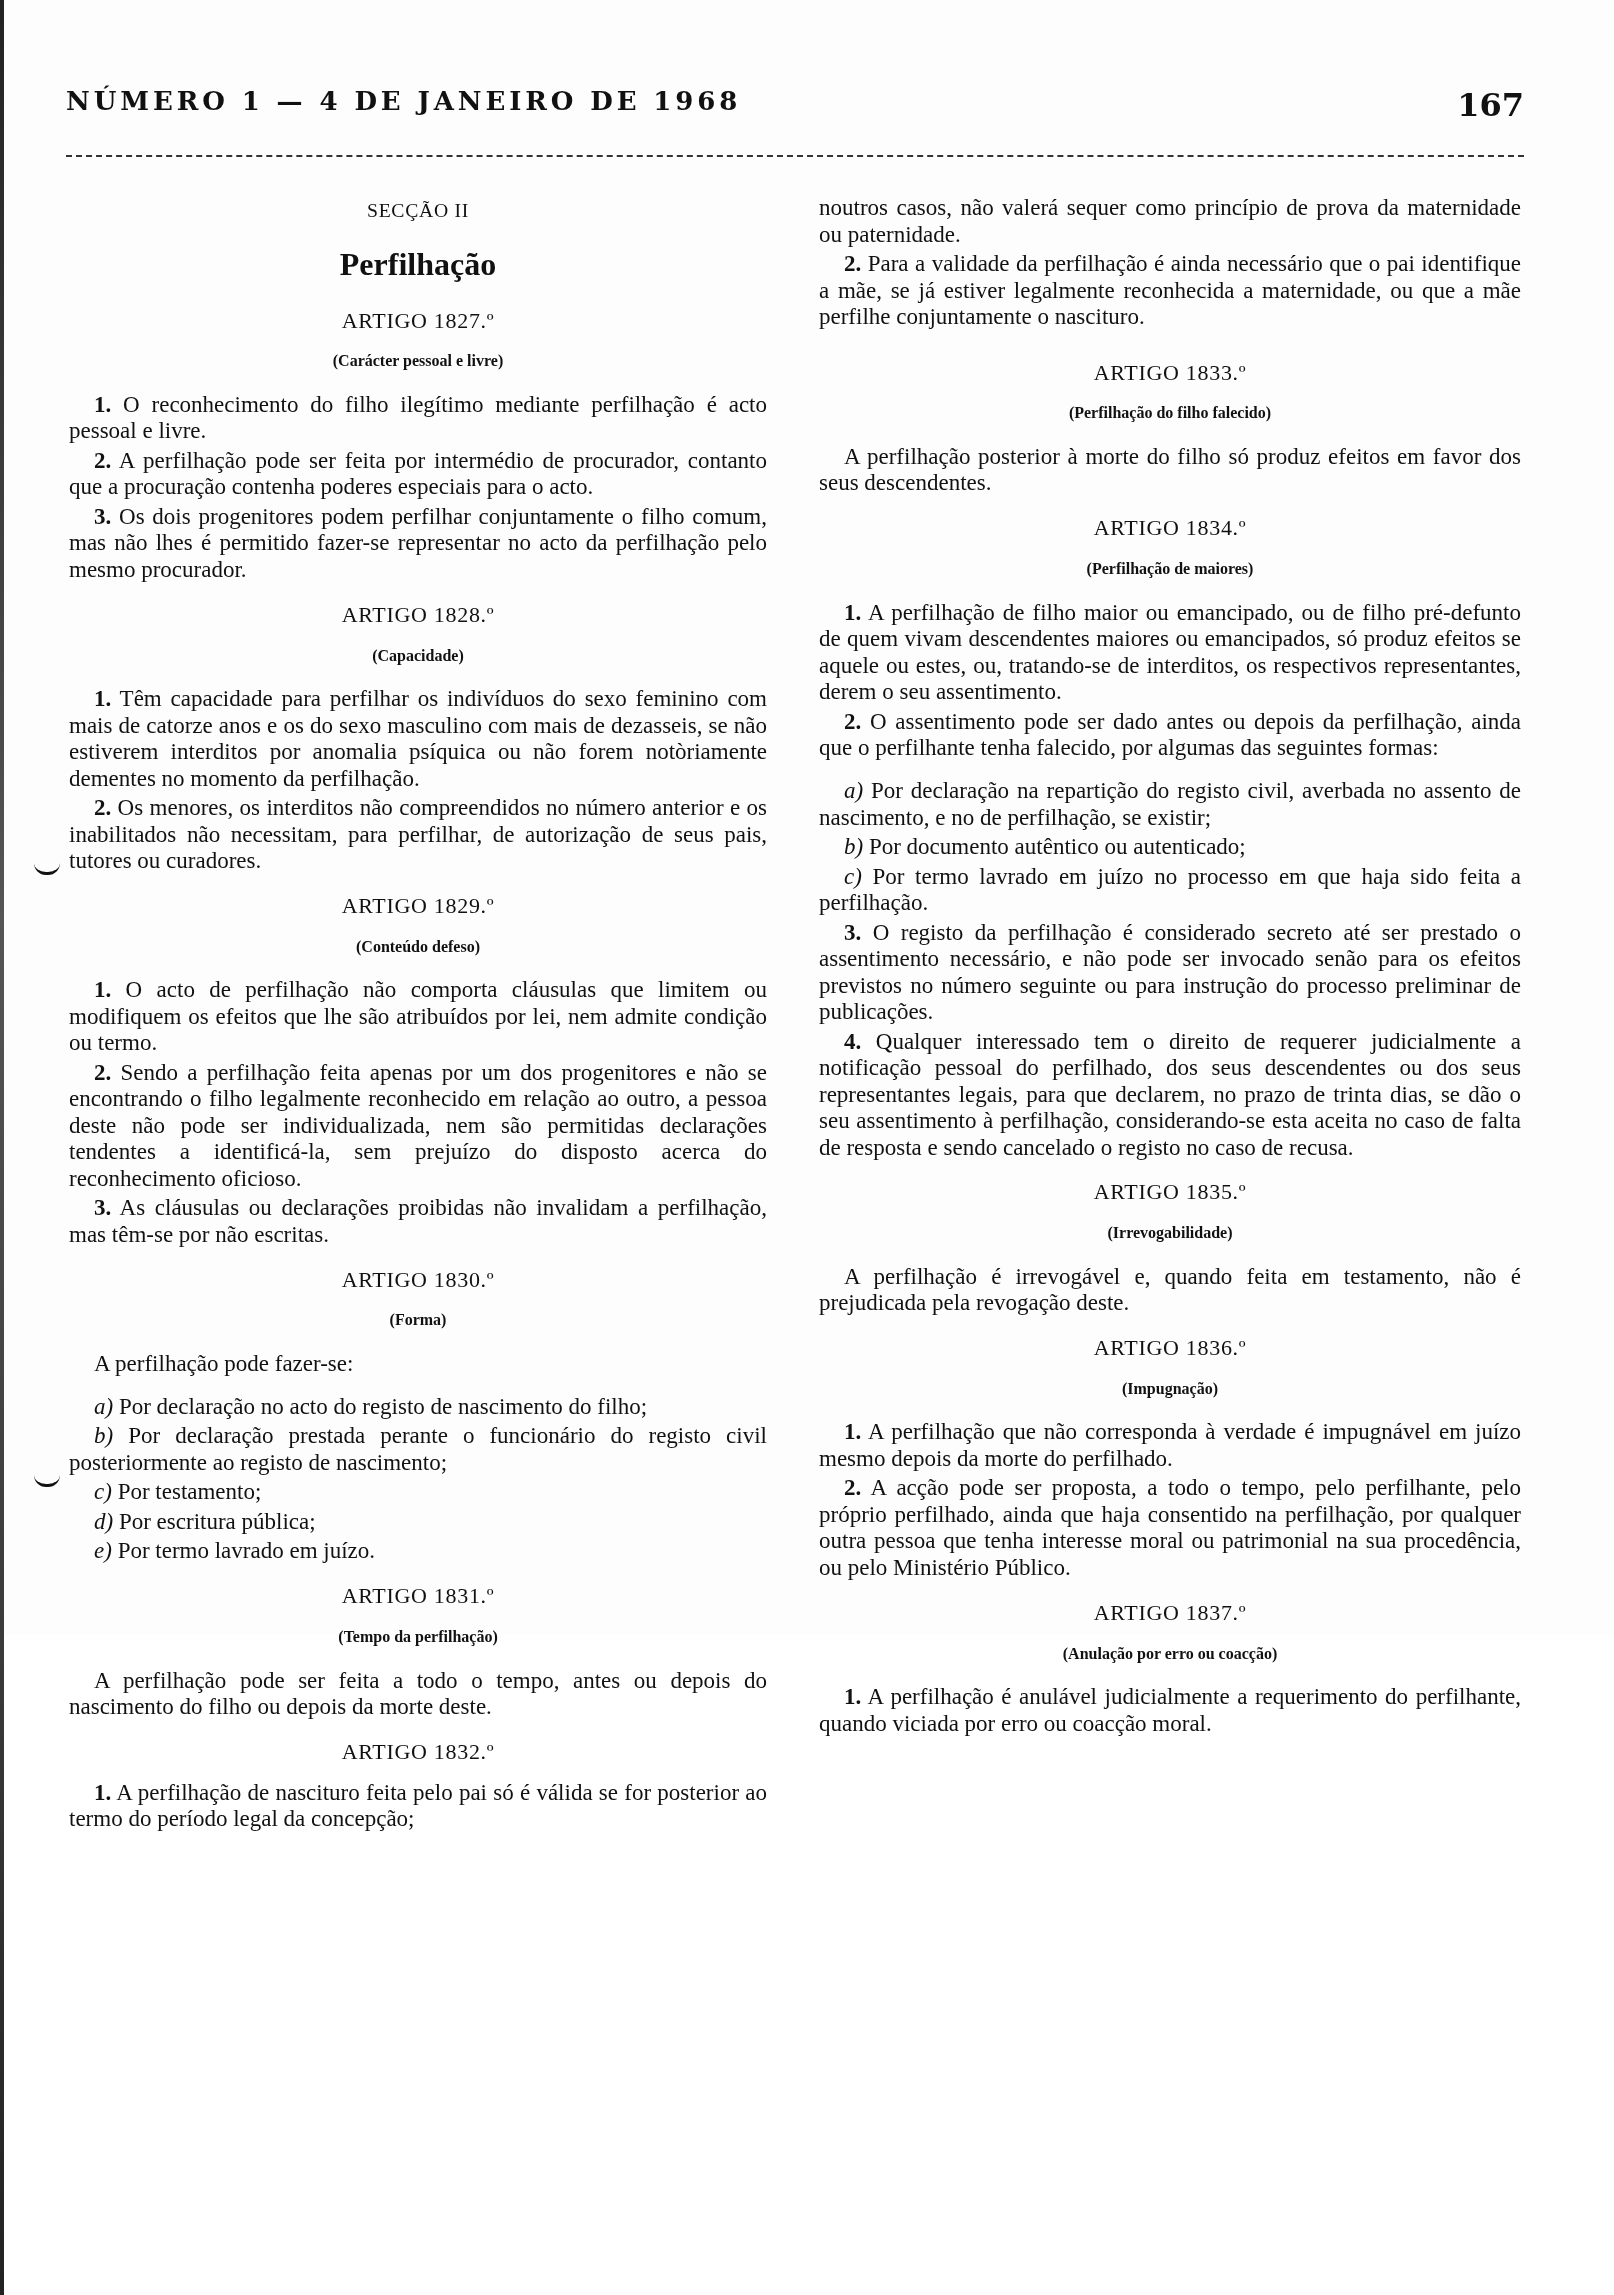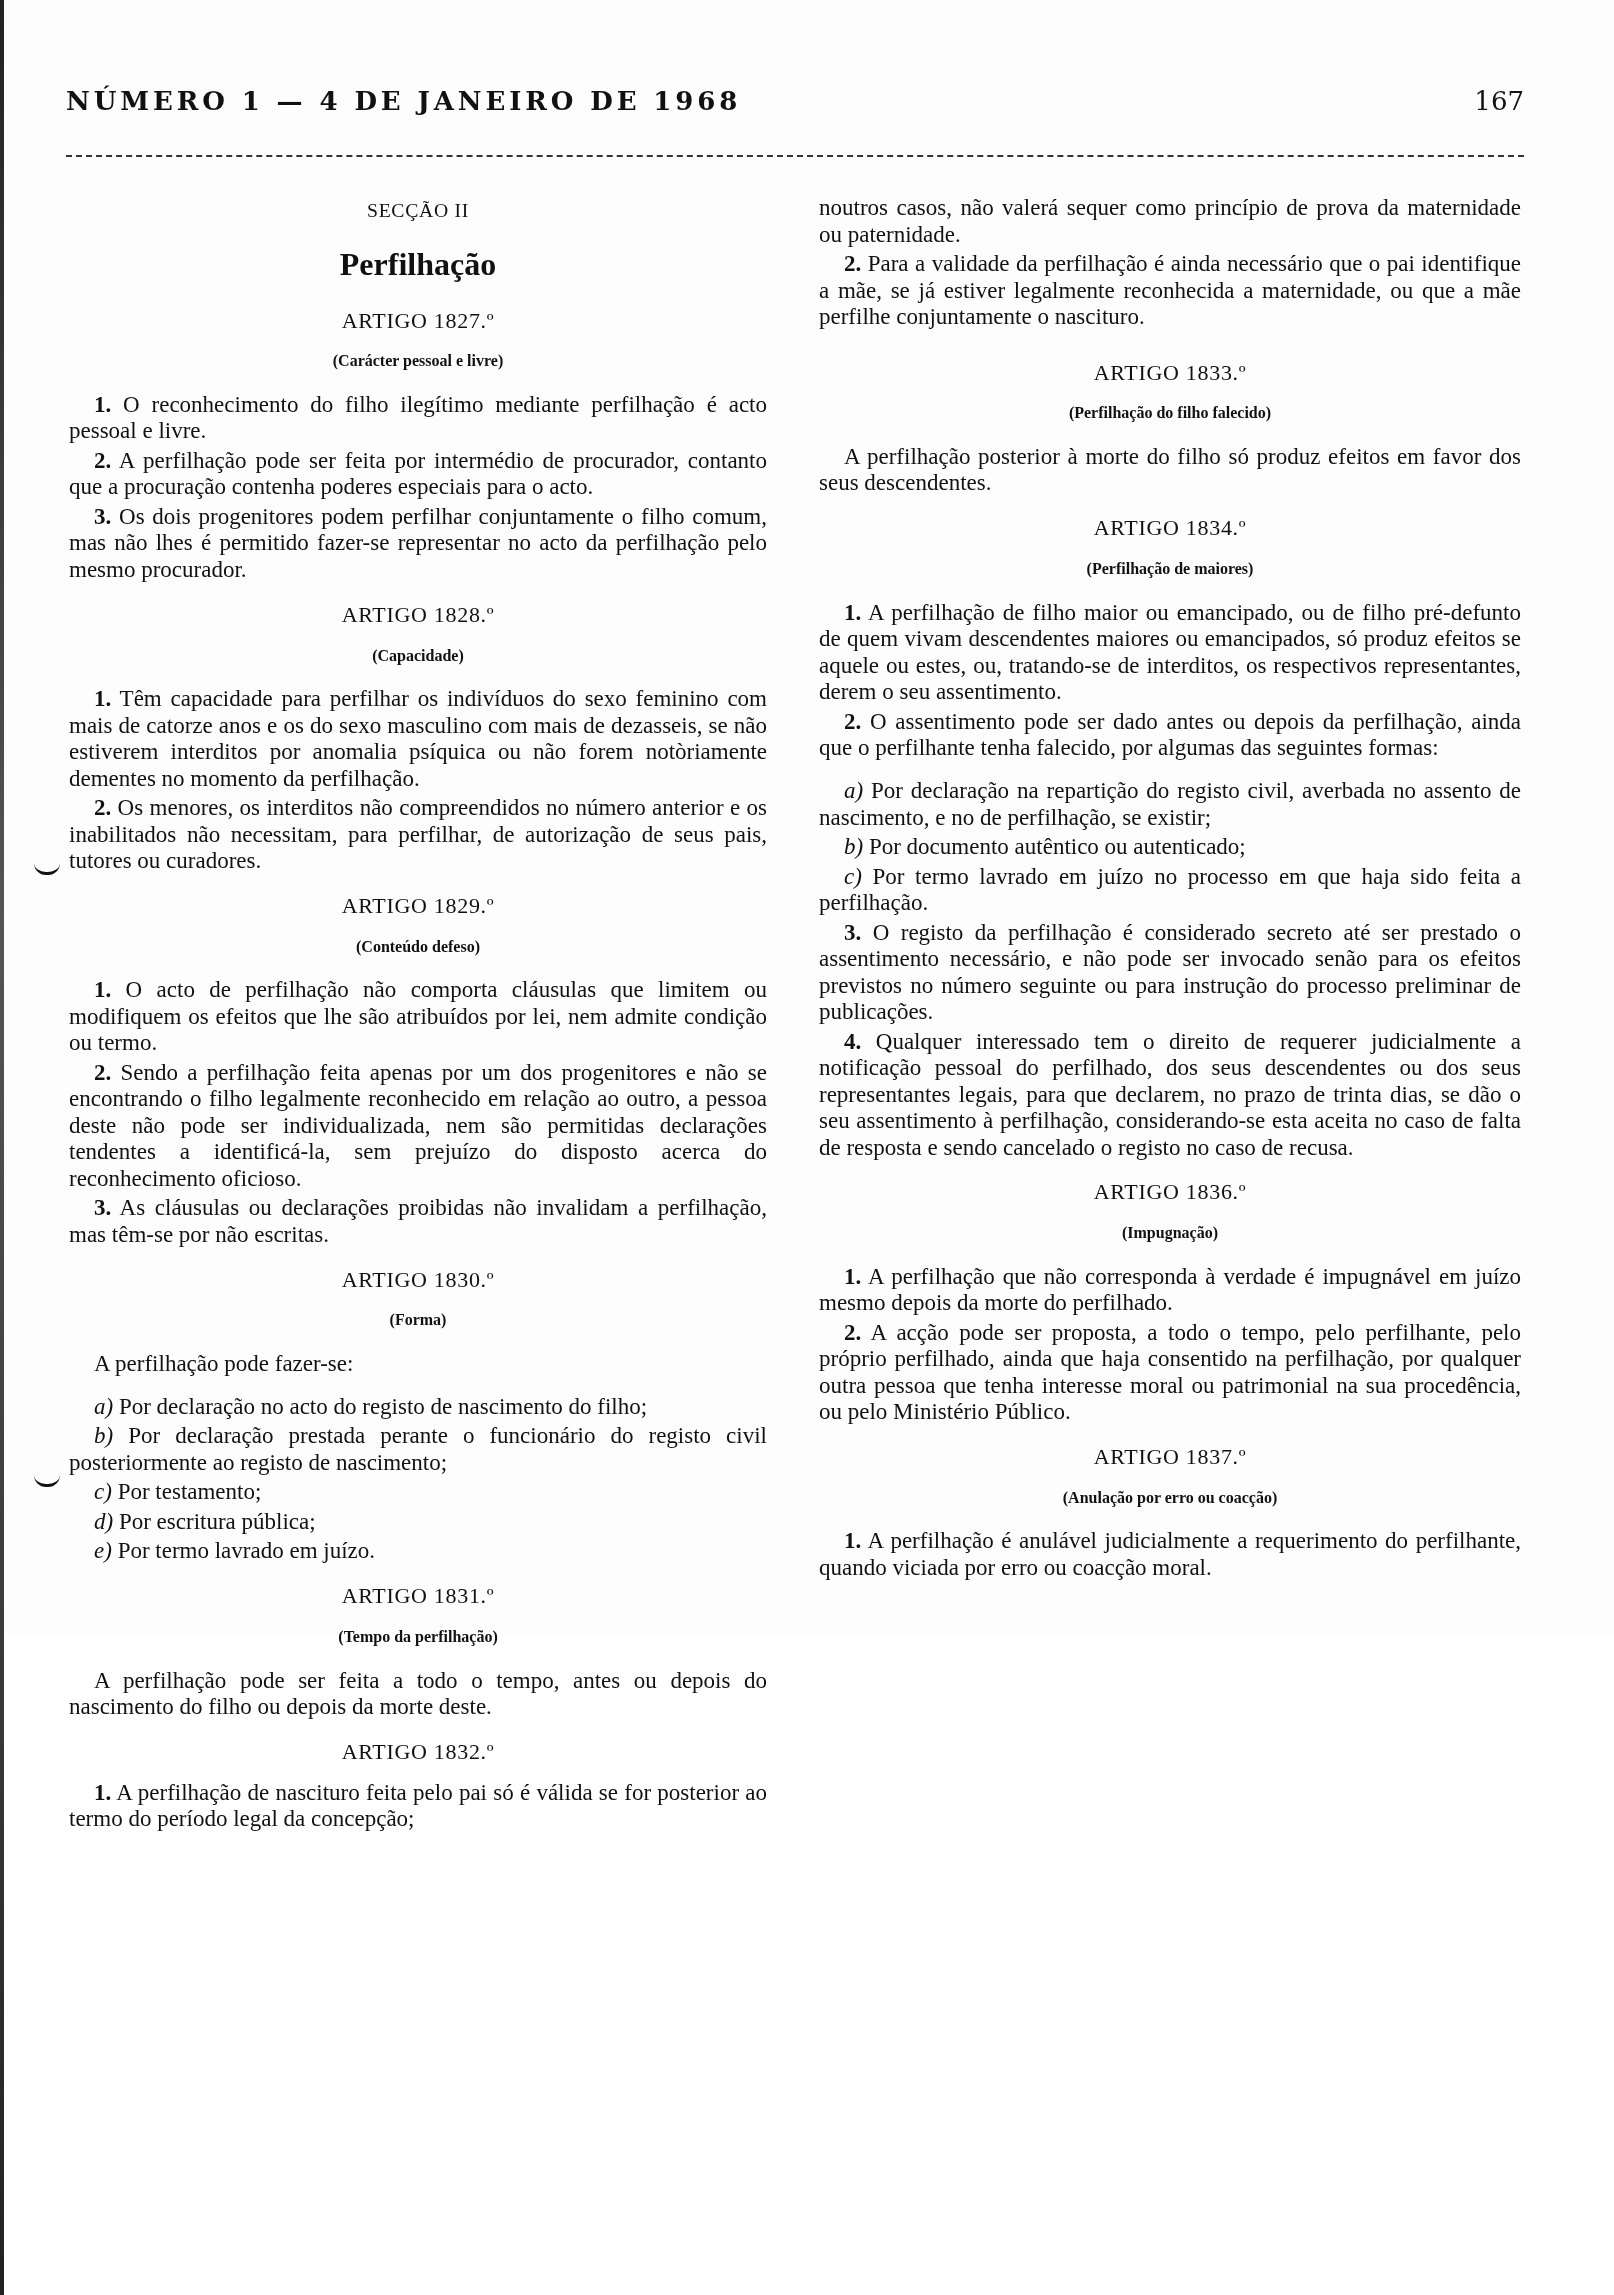--- a/index.html
+++ b/index.html
@@ -1,21 +1,21 @@
 <!DOCTYPE html>
 <html style="font-size:10.5px"><head>
 <meta charset="utf-8">
 <style>
   html, body { margin: 0; padding: 0; background: #ffffff; }
   body { width: 1614px; height: 2295px; position: relative; overflow: hidden; color: #111; }
   .page { position: absolute; left: 0; top: 0; width: 1614px; height: 1635px; background: #fdfdfd; }
   .left-edge { position: absolute; left: 0; top: 0; width: 3.9px; height: 2295px; background: linear-gradient(#222, #555 40%, #222); }
   .header { position: absolute; left: 66px; top: 86px; width: 1458px; height: 39px; font-family: "DejaVu Serif", serif; }
   .header-title { position: absolute; left: 0; top: 0; font-size: 26px; font-weight: bold; letter-spacing: 3.9px; }
-  .header-page { position: absolute; right: 0; top: 0; font-size: 26px; font-weight: normal; text-align: center; }
+  .header-page { position: absolute; right: 0; top: 0; font-size: 32px; font-weight: bold; text-align: center; }
   .header-rule { position: absolute; left: 66px; top: 155px; width: 1458px; height: 0; border-top: 2px dashed #333; }
   .column { position: absolute; top: 197px; font-family: "Liberation Serif", serif; font-size: 23px; line-height: 26.5px; text-align: justify; }
   .col-left { left: 66px; width: 704px; }
   .col-right { left: 816px; width: 708px; top: 192px; }
   .section-title { text-align: center; font-size: 19.7px; letter-spacing: 0.7px; margin: 0 0 27.5px 0; }
   .section-name { text-align: center; font-weight: bold; font-size: 32px; margin: 0 0 30px 0; }
   .art-num { text-align: center; font-size: 22px; letter-spacing: 0.7px; margin: 0 0 14.4px 0; }
   .art-head { text-align: center; font-weight: bold; font-size: 16px; margin: 0 0 17px 0; }
   .para { margin: 3px; text-indent: 25px; }
   .para .num { font-weight: bold; }
@@ -107,20 +107,25 @@
       <p class="para"><span class="num">1.</span><span> A perfilhação de filho maior ou emancipado, ou de filho pré-defunto de quem vivam descendentes maiores ou emancipados, só produz efeitos se aquele ou estes, ou, tratando-se de interditos, os respectivos representantes, derem o seu assentimento.</span></p>
       <p class="para"><span class="num">2.</span><span> O assentimento pode ser dado antes ou depois da perfilhação, ainda que o perfilhante tenha falecido, por algumas das seguintes formas:</span></p>
       <div class="gap"></div>
       <p class="para"><span class="ltr">a)</span><span> Por declaração na repartição do registo civil, averbada no assento de nascimento, e no de perfilhação, se existir;</span></p>
       <p class="para"><span class="ltr">b)</span><span> Por documento autêntico ou autenticado;</span></p>
       <p class="para"><span class="ltr">c)</span><span> Por termo lavrado em juízo no processo em que haja sido feita a perfilhação.</span></p>
       <p class="para"><span class="num">3.</span><span> O registo da perfilhação é considerado secreto até ser prestado o assentimento necessário, e não pode ser invocado senão para os efeitos previstos no número seguinte ou para instrução do processo preliminar de publicações.</span></p>
       <p class="para"><span class="num">4.</span><span> Qualquer interessado tem o direito de requerer judicialmente a notificação pessoal do perfilhado, dos seus descendentes ou dos seus representantes legais, para que declarem, no prazo de trinta dias, se dão o seu assentimento à perfilhação, considerando-se esta aceita no caso de falta de resposta e sendo cancelado o registo no caso de recusa.</span></p>
     </div>
 
+    <div class="article">
+      <div class="art-num">ARTIGO 1835.º</div>
+      <div class="art-head">(Irrevogabilidade)</div>
+      <p class="para">A perfilhação é irrevogável e, quando feita em testamento, não é prejudicada pela revogação deste.</p>
+    </div>
 
     <div class="article">
       <div class="art-num">ARTIGO 1836.º</div>
       <div class="art-head">(Impugnação)</div>
       <p class="para"><span class="num">1.</span><span> A perfilhação que não corresponda à verdade é impugnável em juízo mesmo depois da morte do perfilhado.</span></p>
       <p class="para"><span class="num">2.</span><span> A acção pode ser proposta, a todo o tempo, pelo perfilhante, pelo próprio perfilhado, ainda que haja consentido na perfilhação, por qualquer outra pessoa que tenha interesse moral ou patrimonial na sua procedência, ou pelo Ministério Público.</span></p>
     </div>
 
     <div class="article">
       <div class="art-num">ARTIGO 1837.º</div>

